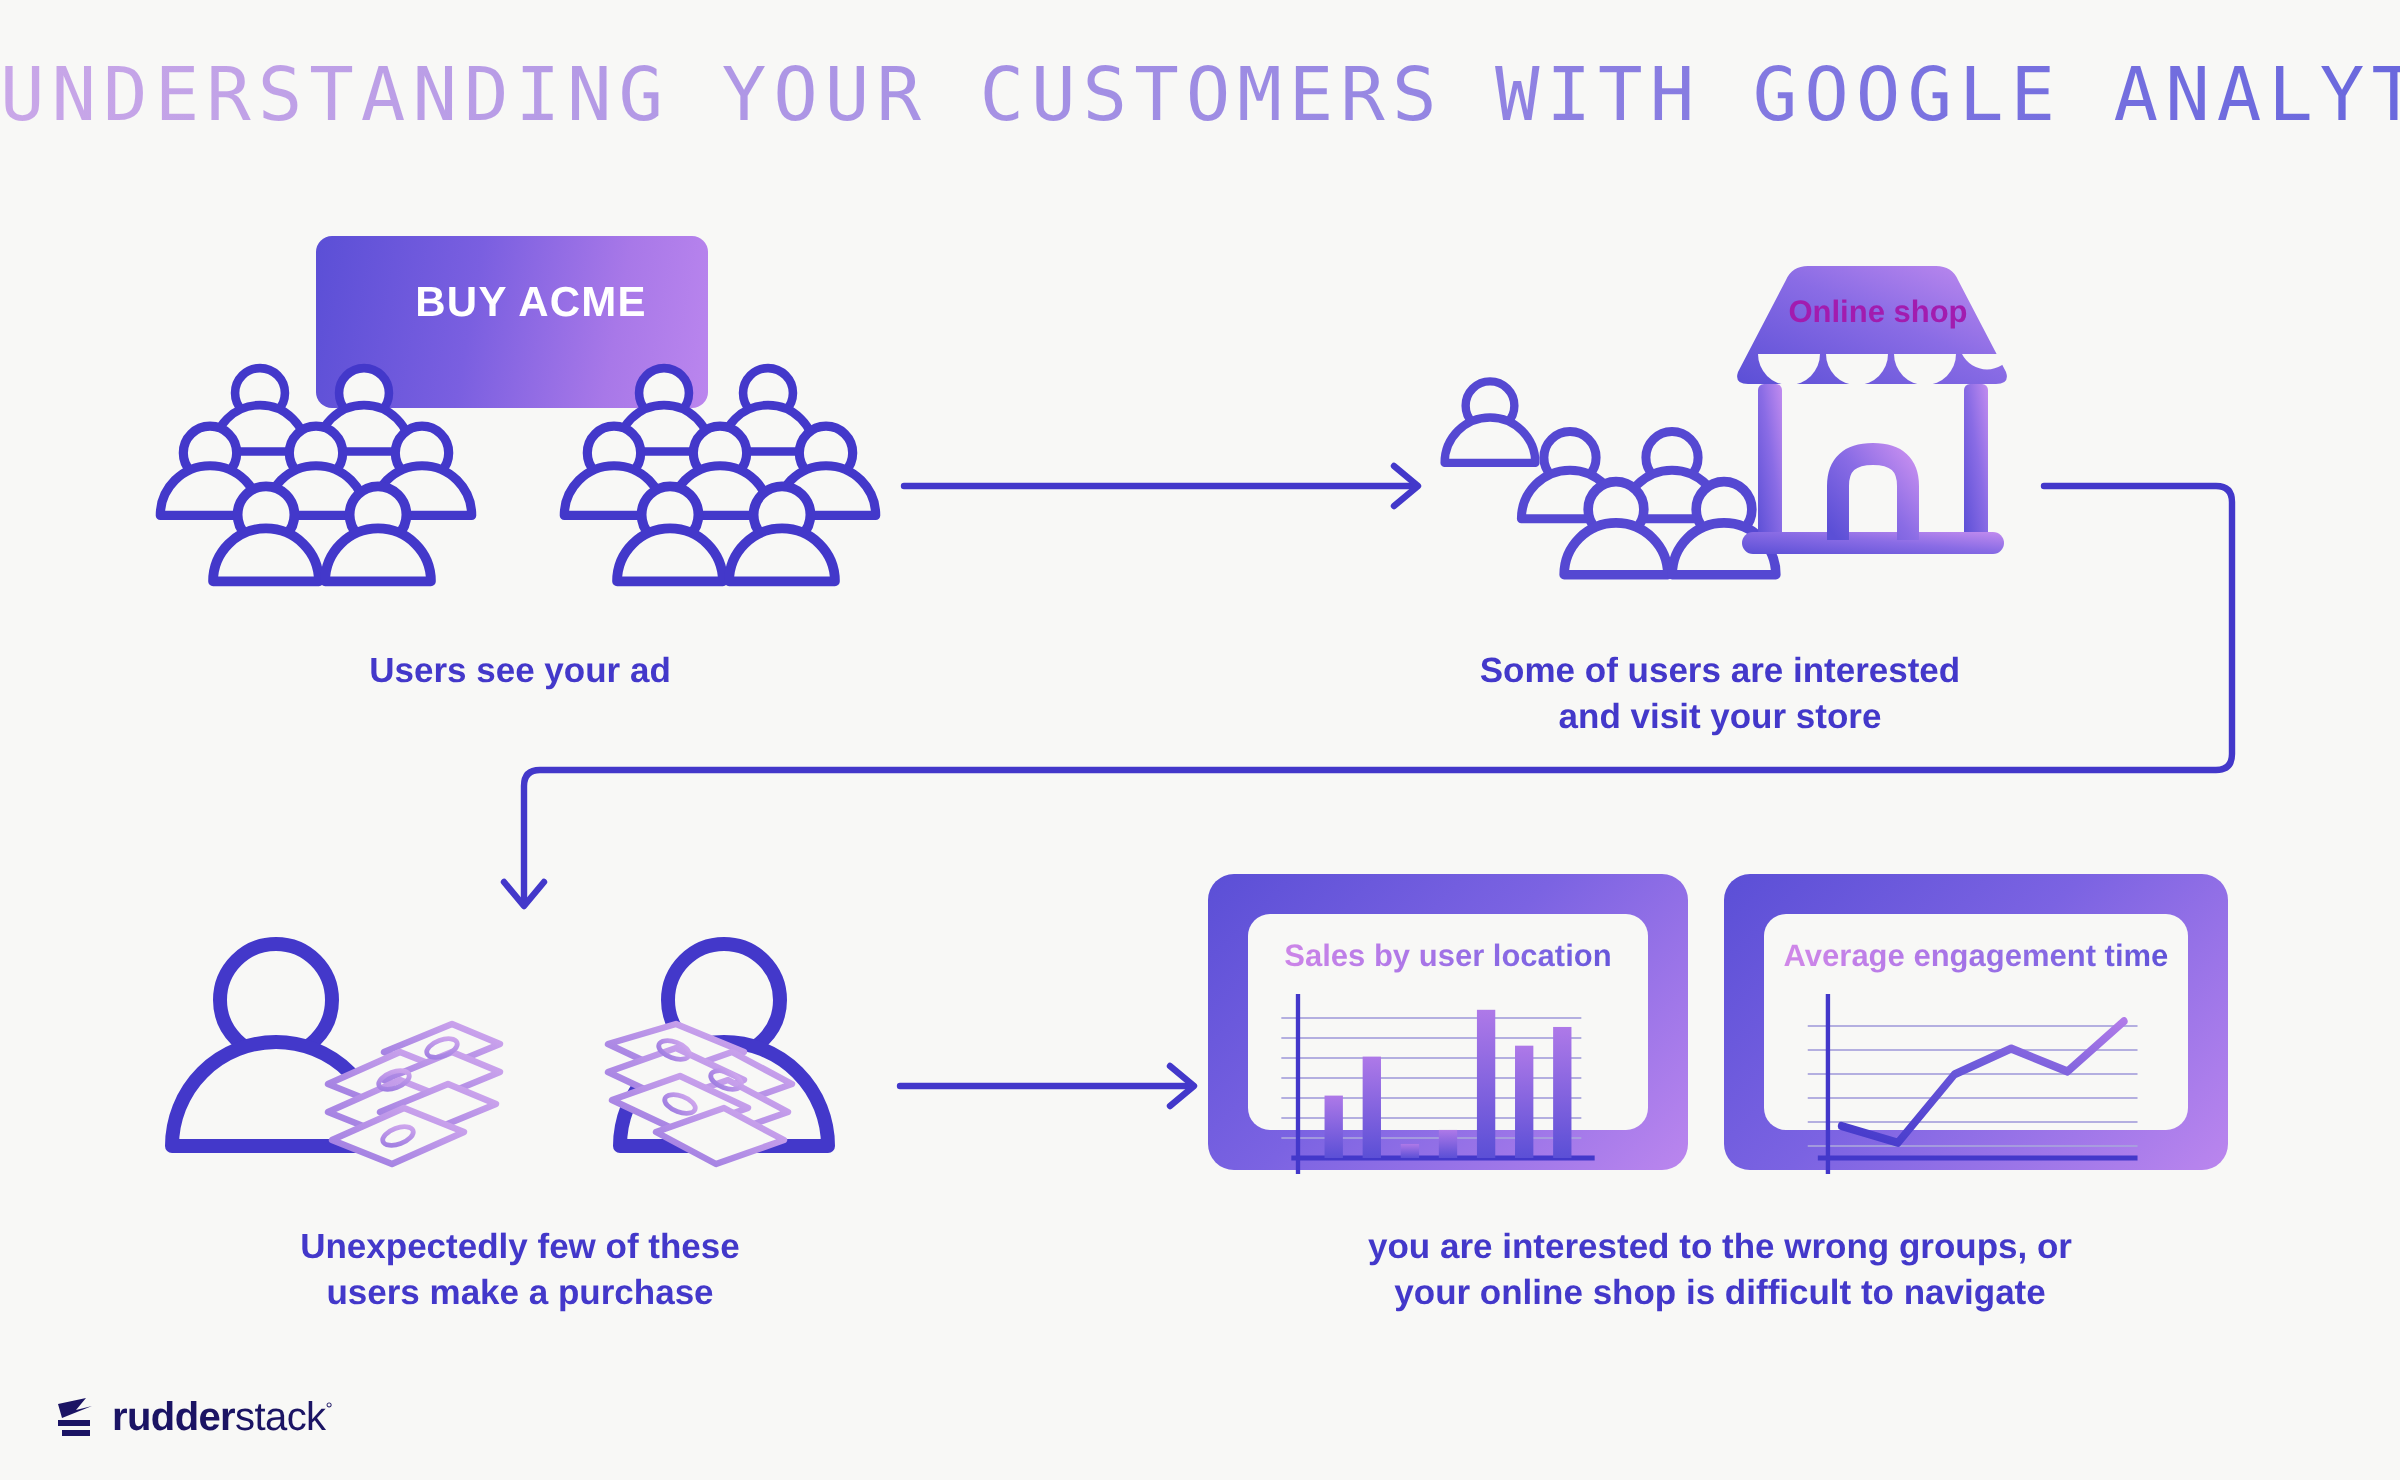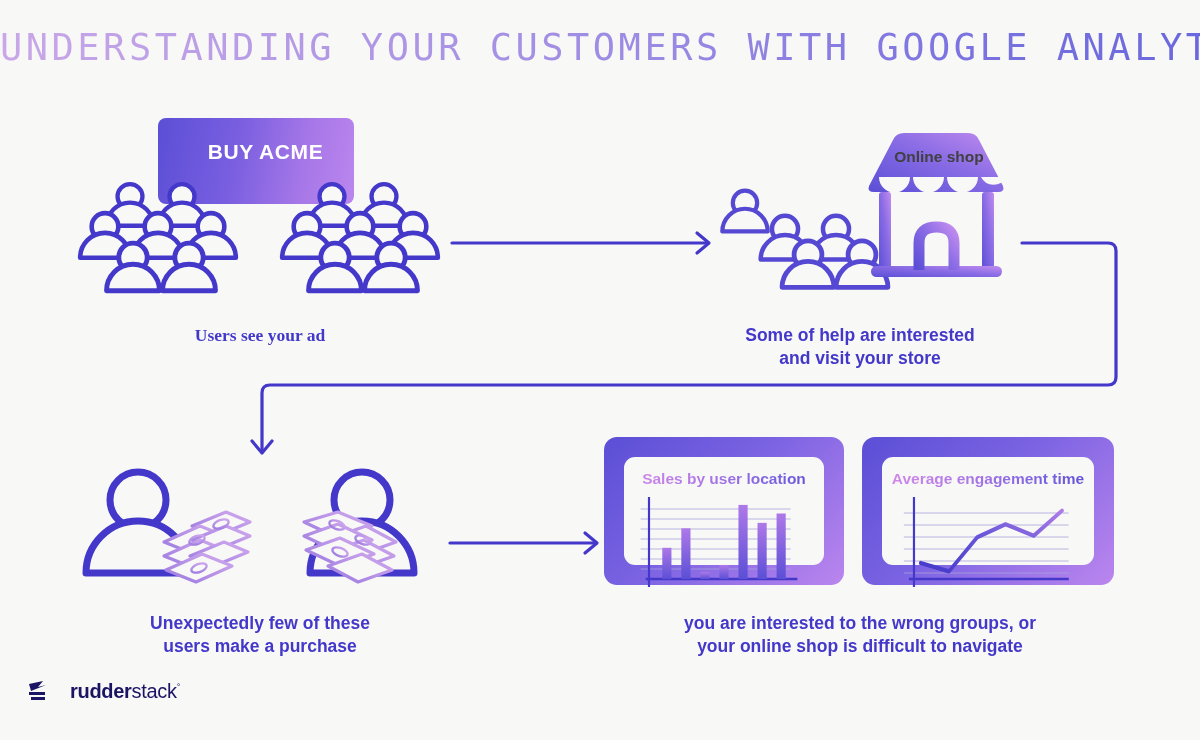--- a/index.html
+++ b/index.html
@@ -68,21 +68,21 @@
 
   
   .caption {
     color: #4338ca;
     font-size: 17.5px;
     font-weight: 600;
     line-height: 23px;
     text-align: center;
     font-family: "Liberation Sans", sans-serif;
   }
-  .cap-ad       { left: 60px;  top: 324px; width: 400px; font-family: Liberation Serif, serif; }
+  .cap-ad       { left: 60px;  top: 324px; width: 400px; }
   .cap-store    { left: 660px; top: 324px; width: 400px; }
   .cap-purchase { left: 60px;  top: 612px; width: 400px; }
   .cap-analytics{ left: 600px; top: 612px; width: 520px; }
 
   
   .card {
     border-radius: 13px;
     padding: 20px;
     box-sizing: border-box;
     background: linear-gradient(135deg, #5b4fd6 0%, #7b63e2 45%, #bb86ee 100%);
@@ -115,24 +115,24 @@
   }
   .card-plot {
     position: absolute;
     left: 0; top: 34px;
     width: 100%;
     height: 104px;
   }
 
   
   .logo {
-    left: 26px; top: 679px;
+    left: 26px; top: 697px;
     display: flex;
     align-items: center;
-    gap: 22px;
+    gap: 8px;
   }
   .logo-word {
     font-size: 20px;
     color: #1b1464;
     letter-spacing: -0.3px;
     font-family: "Liberation Sans", sans-serif;
     white-space: nowrap;
   }
   .logo-word b { font-weight: 700; }
   .logo-word span.light { font-weight: 400; }
@@ -315,28 +315,28 @@
         <path d="M 1022 243 L 1108 243 Q 1116 243 1116 251 L 1116 377 Q 1116 385 1108 385 L 270 385 Q 262 385 262 393 L 262 452"></path>
         <polyline points="252,441 262,453 272,441"></polyline>
       </g>
       <g>
         <line x1="450" y1="543" x2="596" y2="543"></line>
         <polyline points="585,533 597,543 585,553"></polyline>
       </g>
     </g>
   </svg>
 
-  <div class="abs" style="left:869px; top:148px; width:140px; text-align:center; color:#404040; font-size:15.5px; font-weight:700; font-family:'Liberation Sans', sans-serif;">Online shop</div>
+  <div class="abs" style="left:869px; top:148px; width:140px; text-align:center; color:#a21caf; font-size:15.5px; font-weight:700; font-family:'Liberation Sans', sans-serif;">Online shop</div>
 
   <div class="abs caption cap-ad">
     <div>Users see your ad</div>
   </div>
 
   <div class="abs caption cap-store">
-    <div>Some of help are interested</div>
+    <div>Some of users are interested</div>
     <div>and visit your store</div>
   </div>
 
   <div class="abs caption cap-purchase">
     <div>Unexpectedly few of these</div>
     <div>users make a purchase</div>
   </div>
 
   <div class="abs caption cap-analytics">
     <div>you are interested to the wrong groups, or</div>

